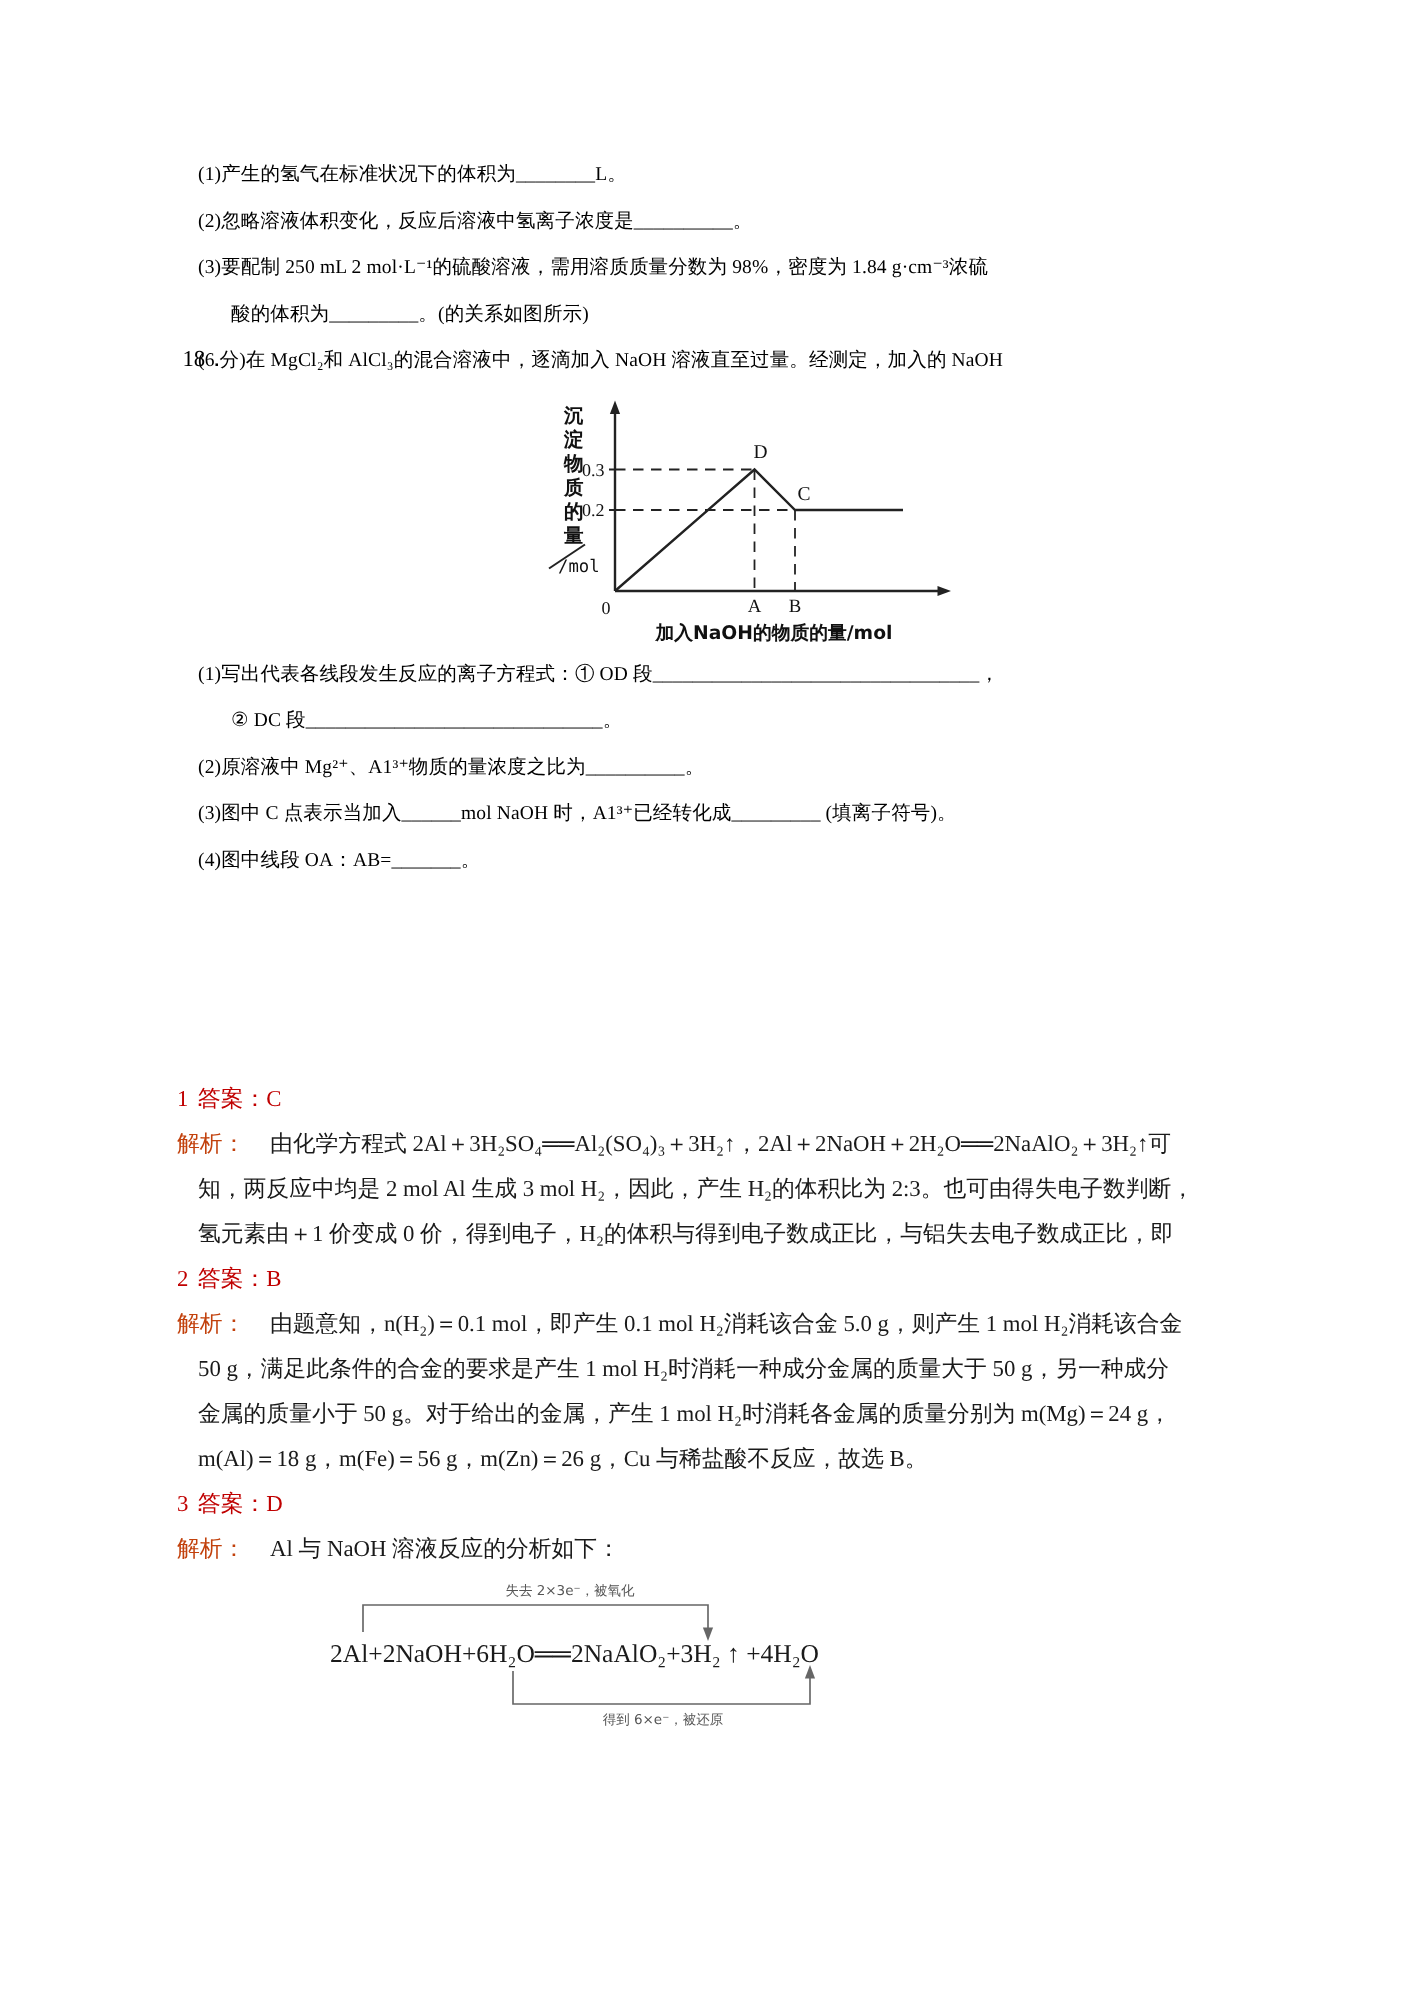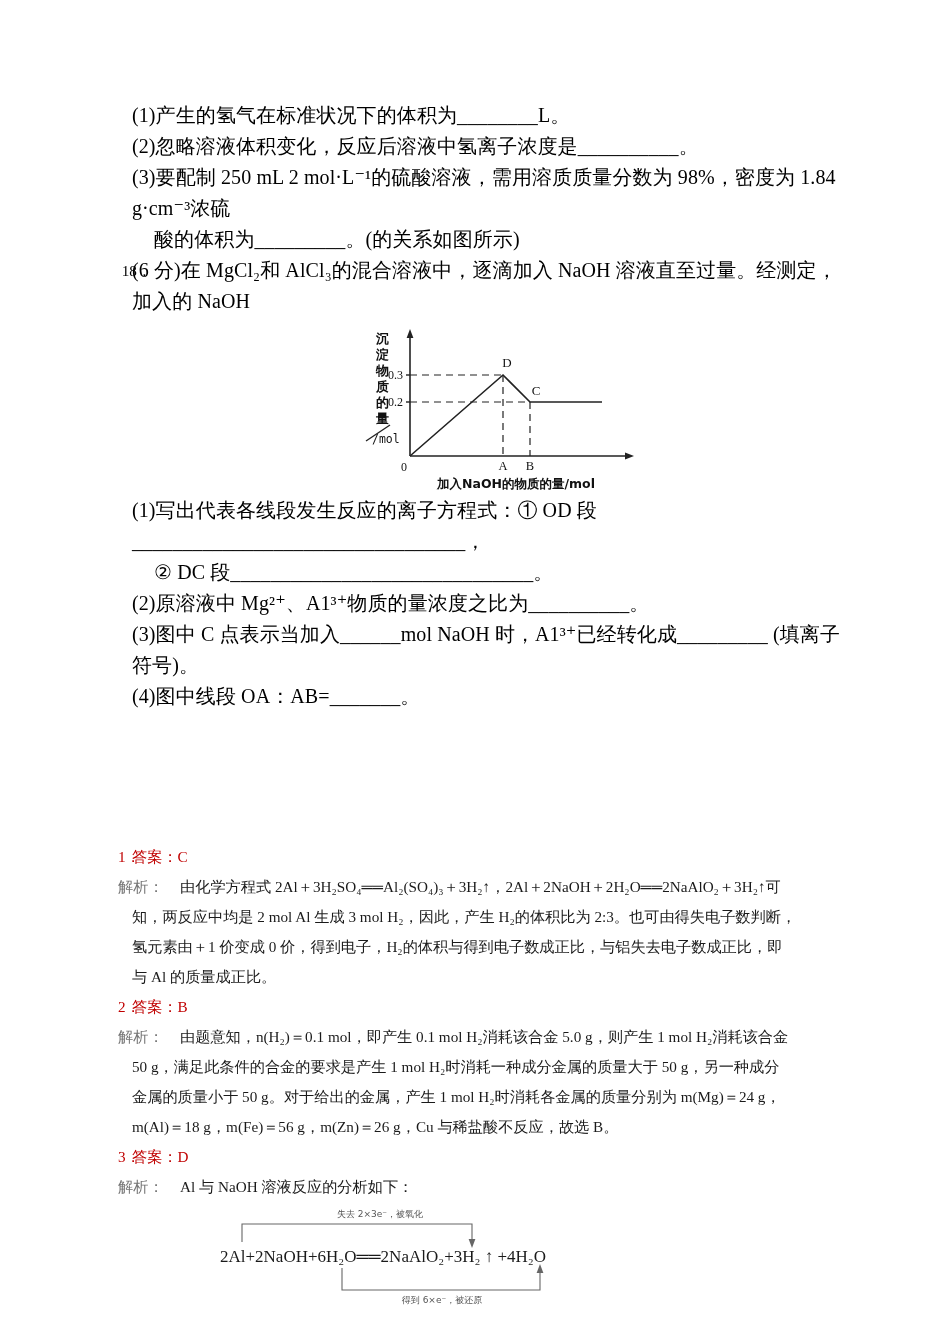--- a/index.html
+++ b/index.html
@@ -22,21 +22,21 @@
     height: 1344px;
     padding: 0;
   }
   .body-col {
     position: absolute;
     left: 132px;
     top: 100px;
     width: 718px;
   }
   .ln {
-    font-size: 20px;
+    font-size: 13px;
     line-height: 31px;
     white-space: normal;
     letter-spacing: 0.1px;
   }
   .ln.indent { padding-left: 22px; }
   .qnum {
     position: absolute;
     left: 118px;
     width: 34px;
     text-align: right;
@@ -66,21 +66,21 @@
     line-height: 30px;
     color: #c00000;
   }
   .ans-head .aval { color: #c00000; }
   .ans-label { color: #c00000; }
   .ans-body {
     font-size: 15.2px;
     line-height: 30px;
     color: #1a1a1a;
   }
-  .ans-body .ans-label { color: #737373; }
+  .ans-body .ans-label { color: #c2410c; }
   .eq-figure {
     position: relative;
     height: 104px;
     margin-top: 2px;
   }
   .eq-svg { position: absolute; left: 78px; top: 0; }
 </style>
 </head>
 <body>
 
@@ -159,21 +159,20 @@
       <div class="ans-head" style="position:relative;">
         <span style="position:absolute;left:-14px;">1．</span>
         <span>答案：</span><span class="aval">C</span>
       </div>
       <div class="ans-body" style="position:relative;">
         <span class="ans-label" style="position:absolute;left:-14px;">解析：</span>
         <div style="padding-left:48px;">由化学方程式 2Al＋3H₂SO₄══Al₂(SO₄)₃＋3H₂↑，2Al＋2NaOH＋2H₂O══2NaAlO₂＋3H₂↑可</div>
       </div>
       <div class="ans-body">知，两反应中均是 2 mol Al 生成 3 mol H₂，因此，产生 H₂的体积比为 2:3。也可由得失电子数判断，</div>
       <div class="ans-body">氢元素由＋1 价变成 0 价，得到电子，H₂的体积与得到电子数成正比，与铝失去电子数成正比，即</div>
-      <div class="ans-body">与 Al 的质量成正比。</div>
     </div>
 
     <div class="ans-block">
       <div class="ans-head" style="position:relative;">
         <span style="position:absolute;left:-14px;">2．</span>
         <span>答案：</span><span class="aval">B</span>
       </div>
       <div class="ans-body" style="position:relative;">
         <span class="ans-label" style="position:absolute;left:-14px;">解析：</span>
         <div style="padding-left:48px;">由题意知，n(H₂)＝0.1 mol，即产生 0.1 mol H₂消耗该合金 5.0 g，则产生 1 mol H₂消耗该合金</div>

